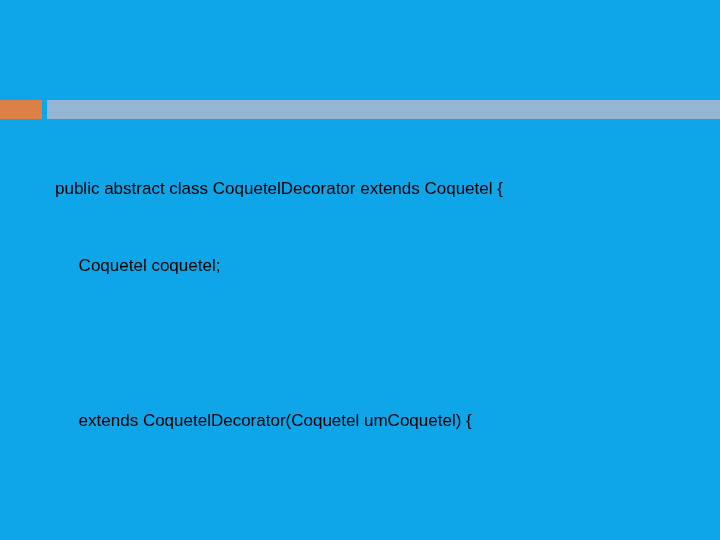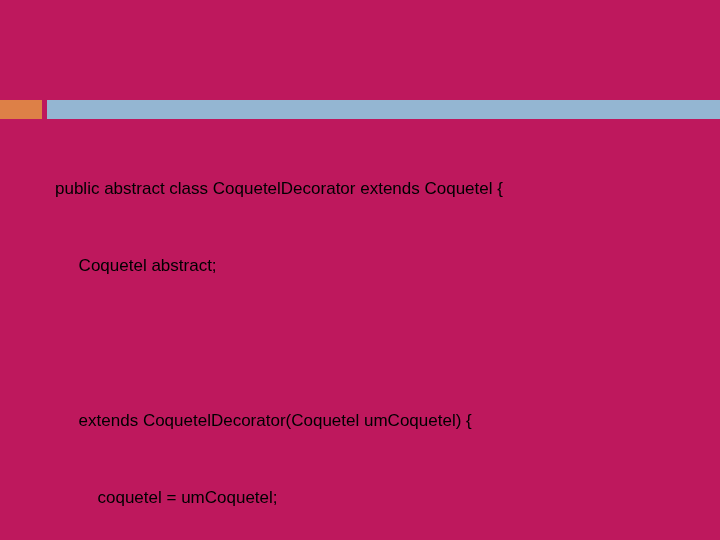--- a/index.html
+++ b/index.html
@@ -10,21 +10,21 @@
     width: 720px;
     height: 540px;
     background: #ffffff;
     overflow: hidden;
     position: relative;
     font-family: "Liberation Sans", "DejaVu Sans", sans-serif;
   }
   .slide {
     position: absolute;
     inset: 0;
-    background: #be185d;
+    background: #0ea5e9;
   }
   .accent-bar {
     position: absolute;
     top: 100px;
     left: 0;
     width: 720px;
     height: 19px;
   }
   .accent-orange {
     position: absolute;
@@ -61,24 +61,23 @@
 
 <div class="slide">
 
   <div class="accent-bar">
     <div class="accent-orange"></div>
     <div class="accent-blue"></div>
   </div>
 
   <div class="code-block">
     <div class="code-line">public abstract class CoquetelDecorator extends Coquetel {</div>
-    <div class="code-line">     Coquetel abstract;</div>
+    <div class="code-line">     Coquetel coquetel;</div>
     <div class="code-line"></div>
     <div class="code-line">     extends CoquetelDecorator(Coquetel umCoquetel) {</div>
-    <div class="code-line">         coquetel = umCoquetel;</div>
     
     
     
     
     
     
     
     
     
     

